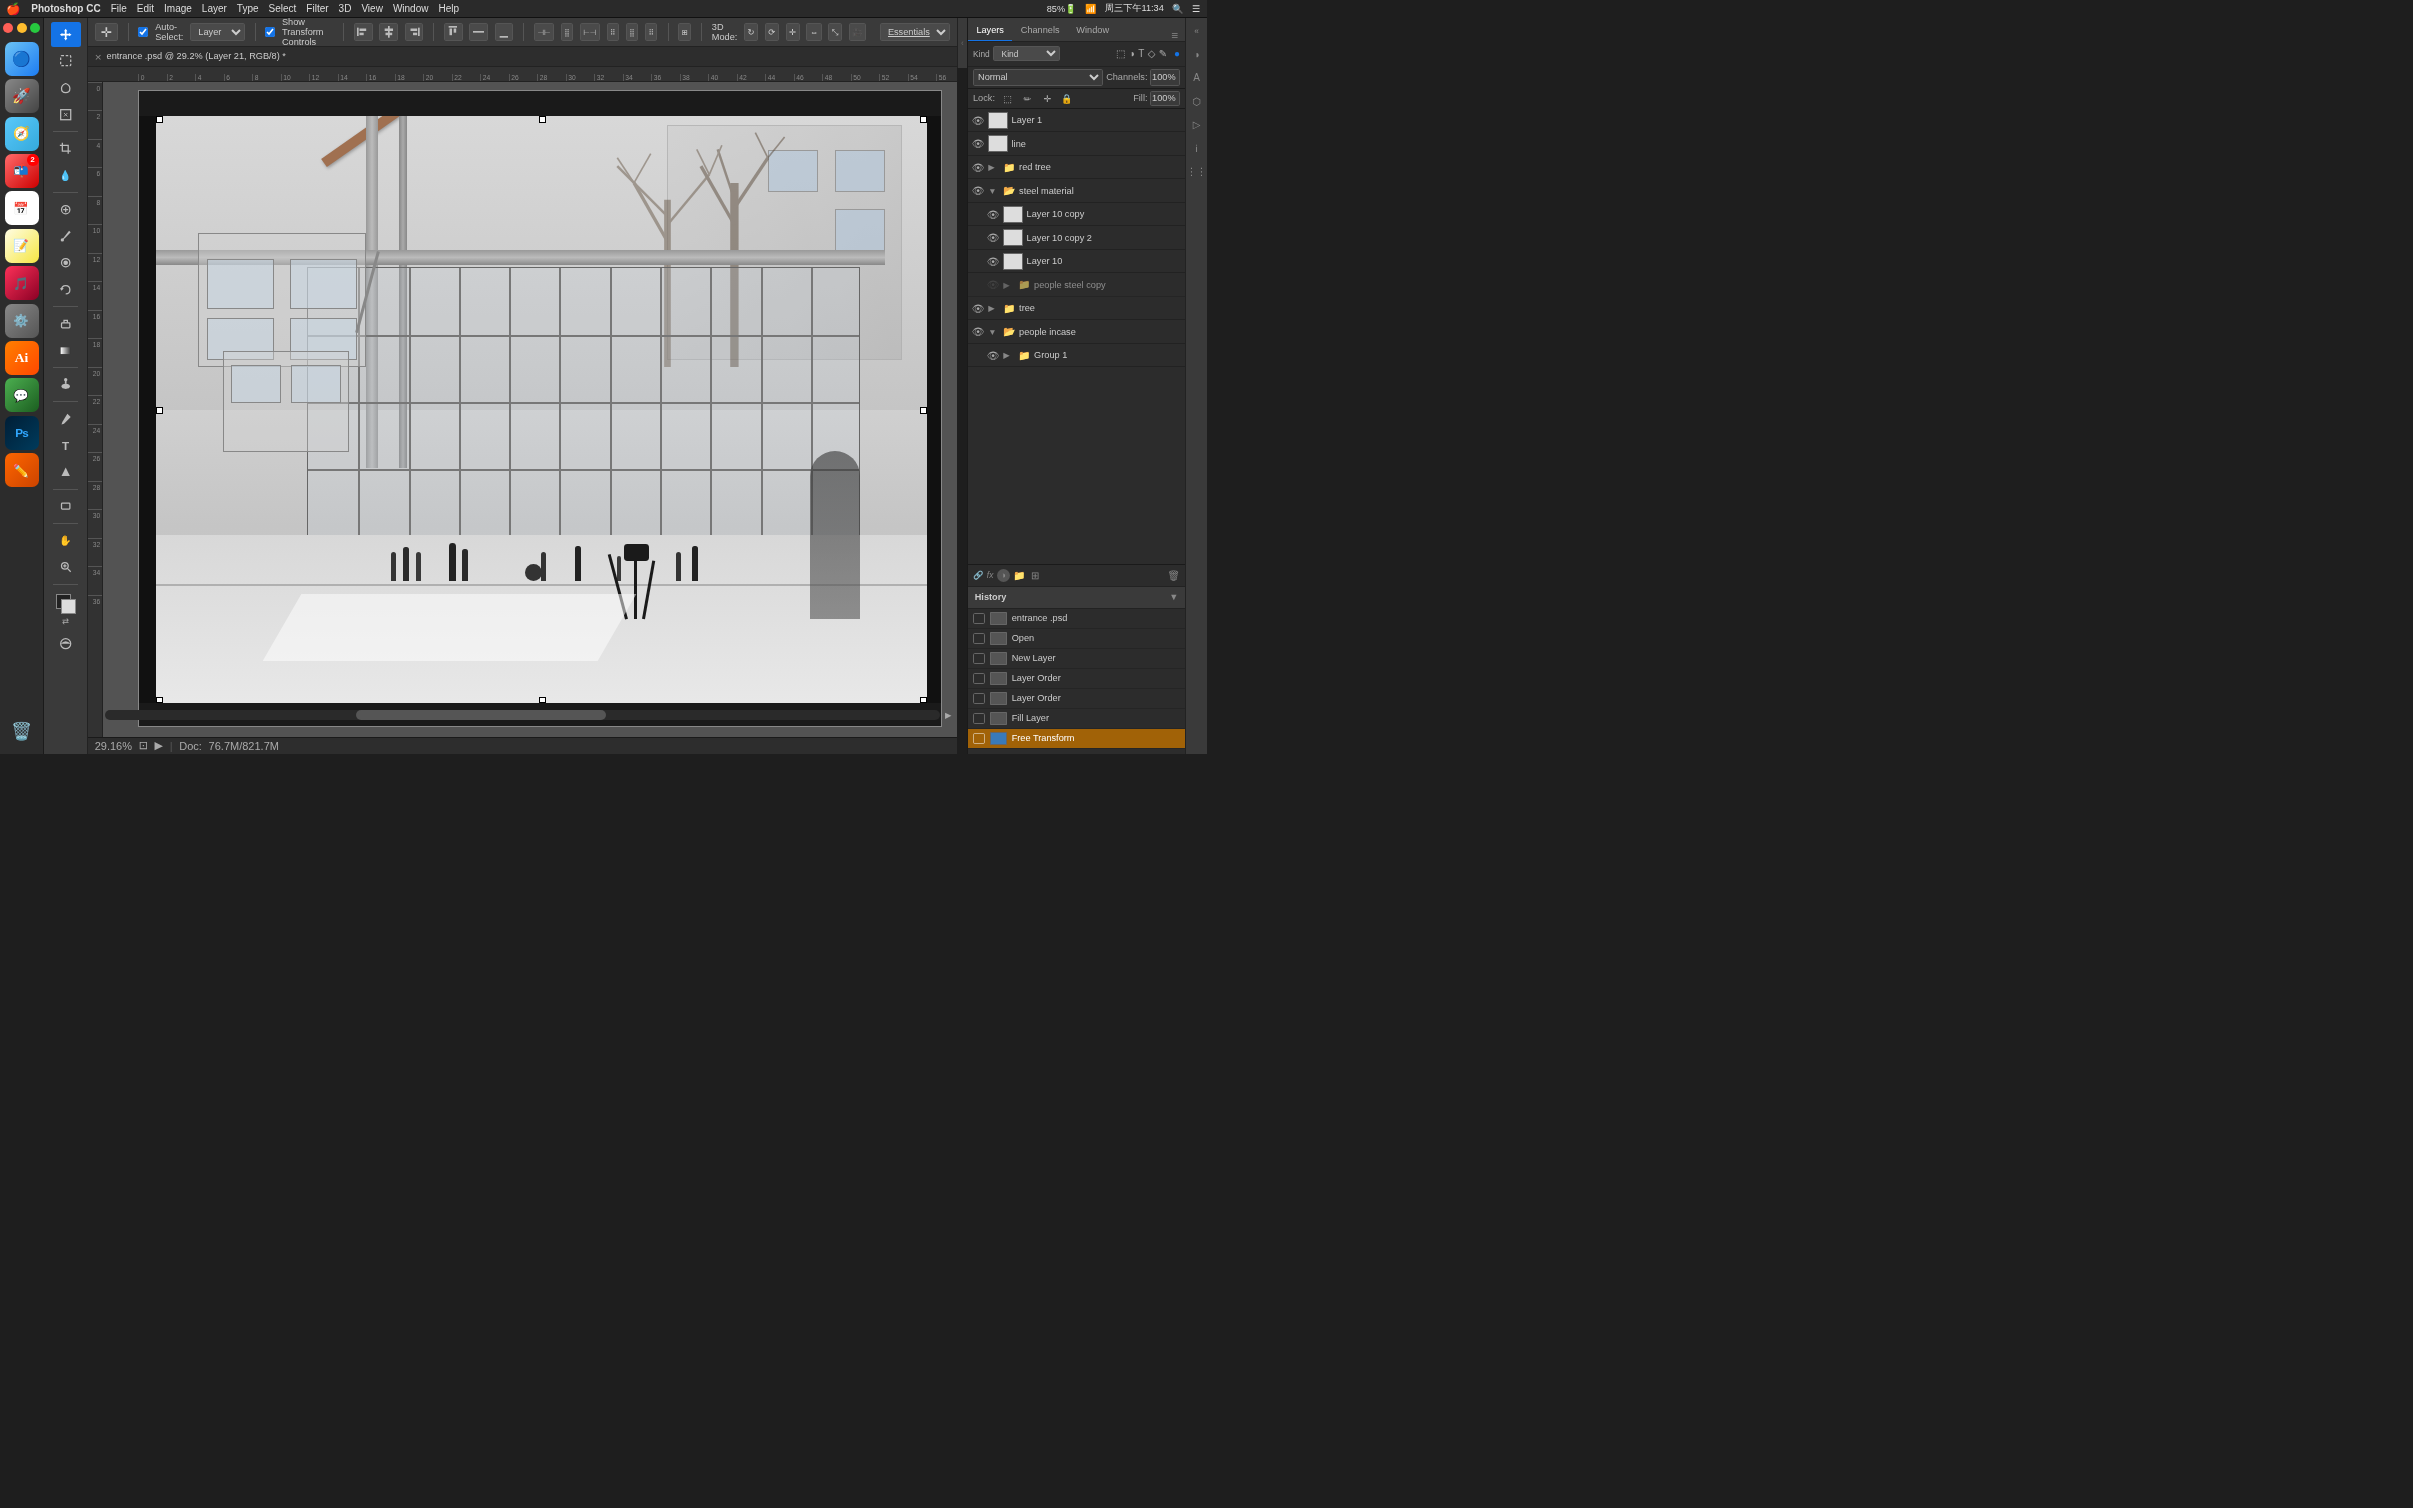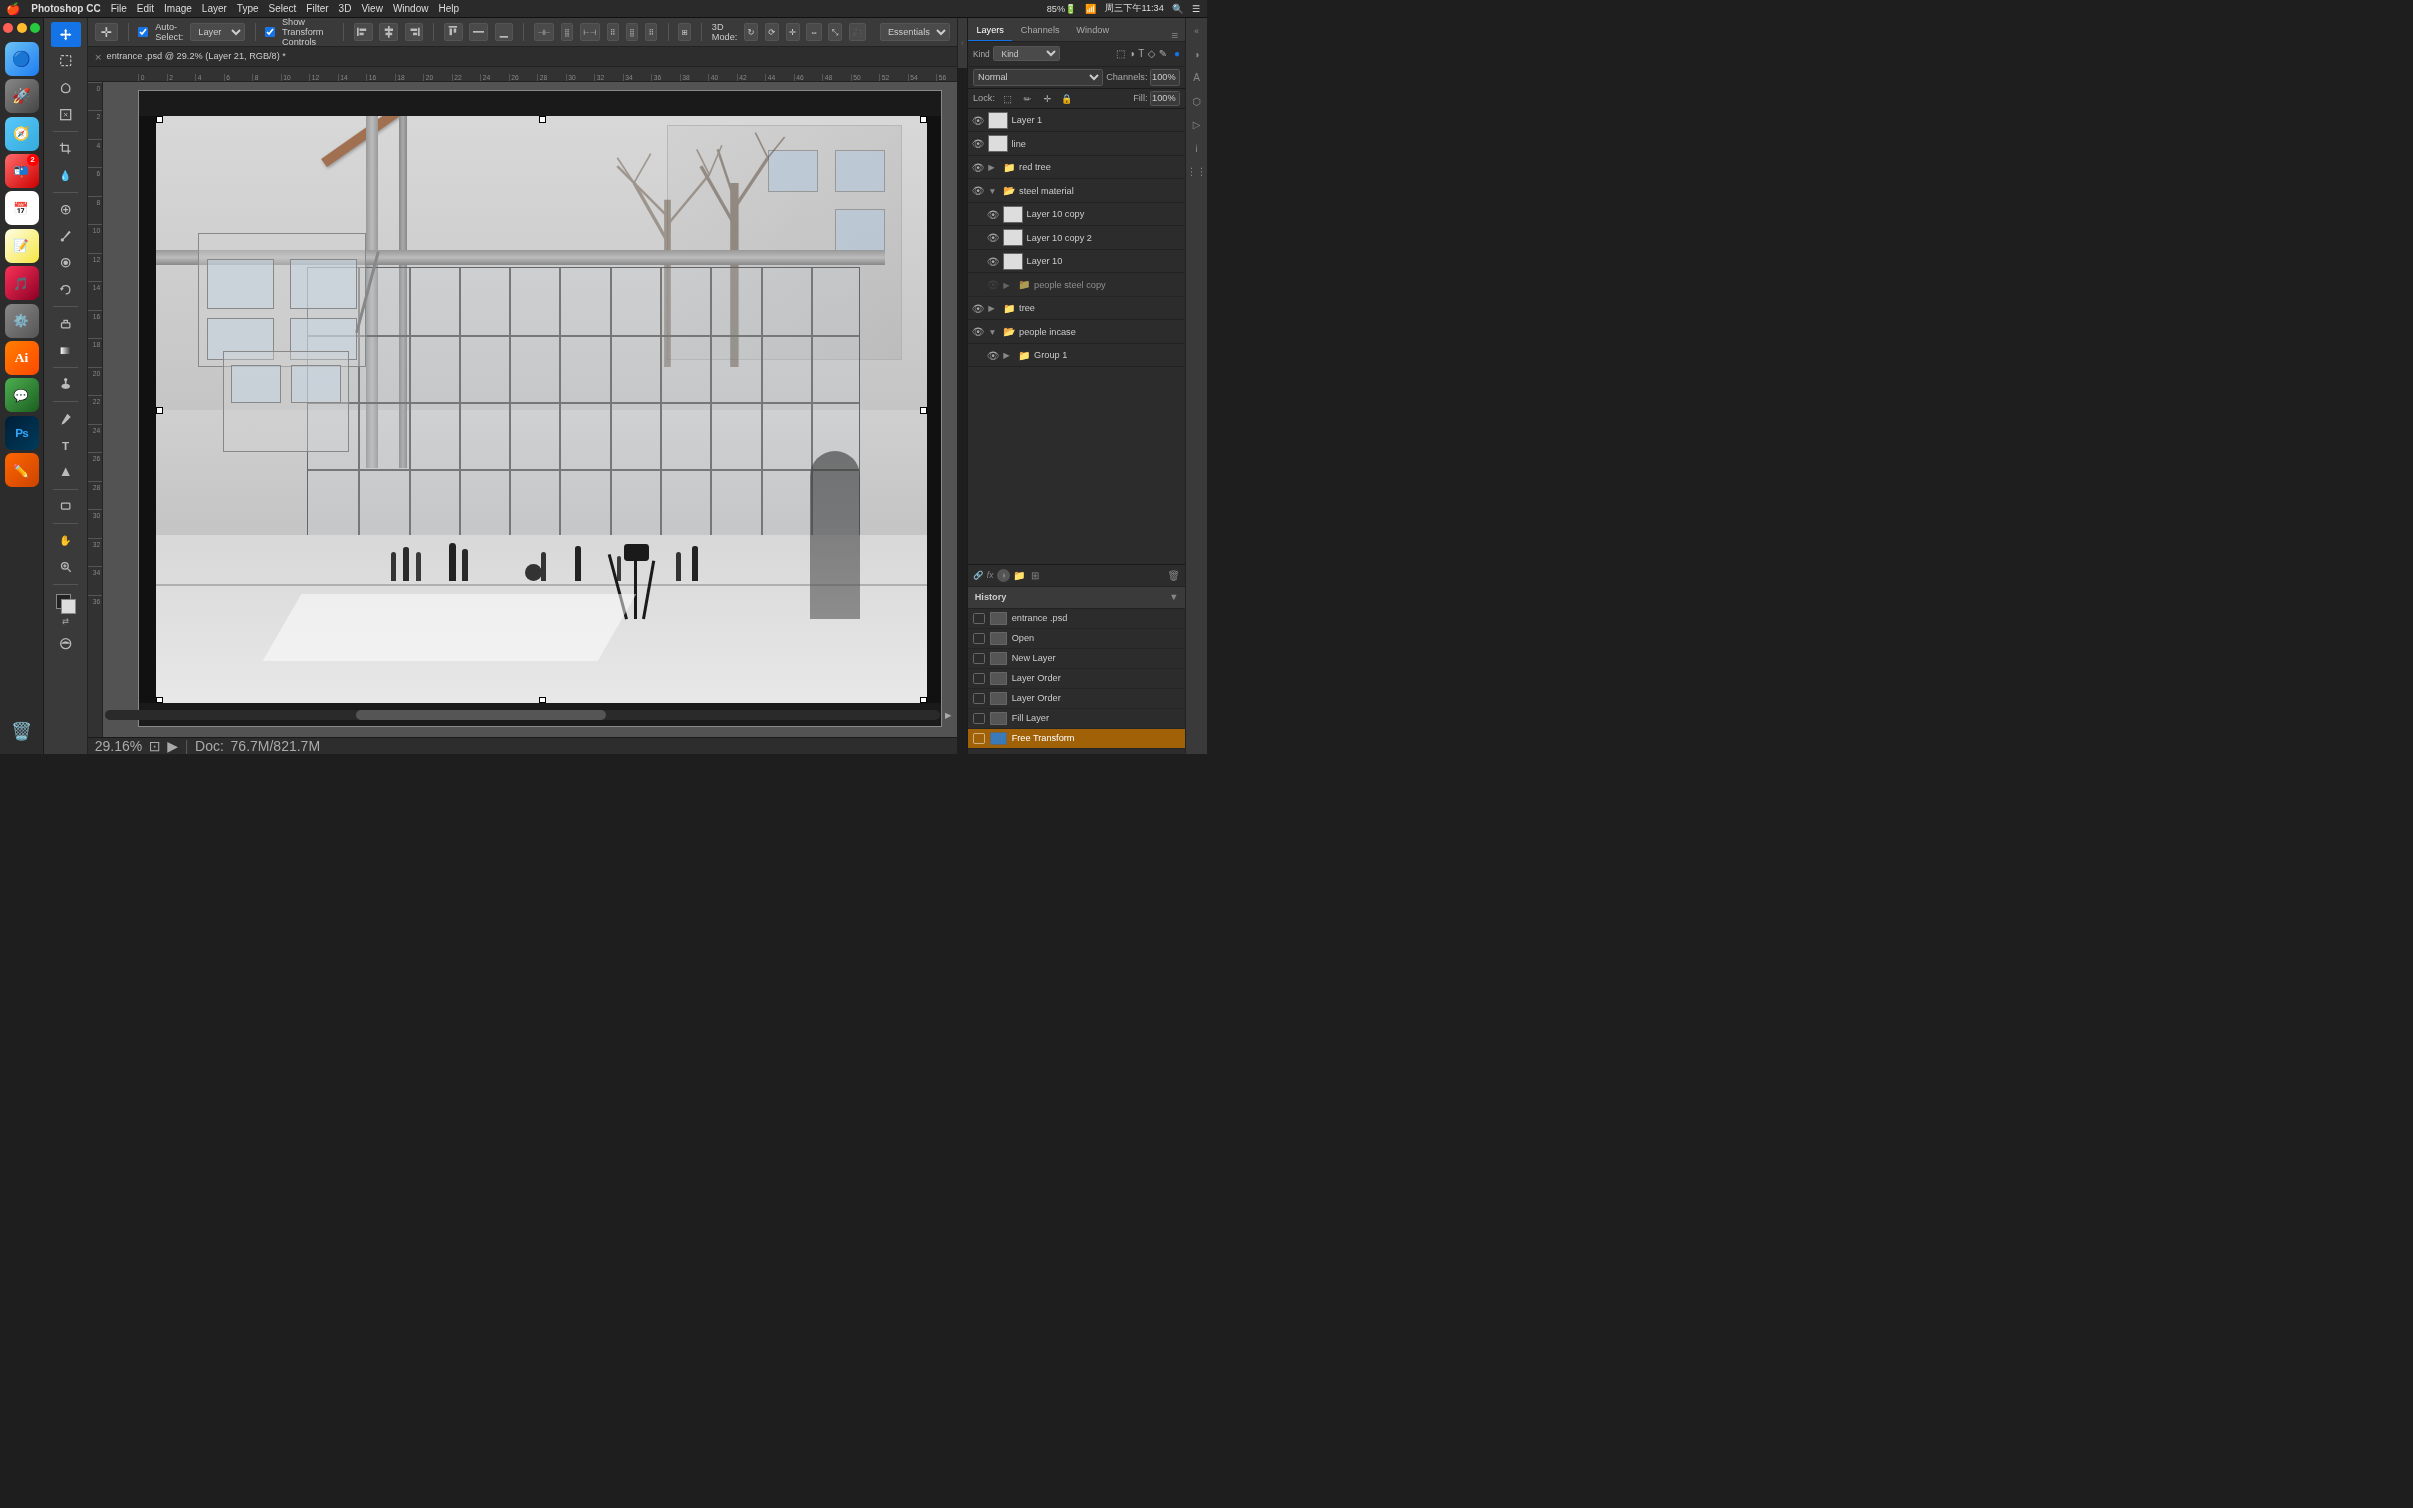--- a/index.html
+++ b/index.html
@@ -226,21 +226,21 @@
       border: 0.8px solid #000;
     }
     
     #status-bar {
       height: 17px;
       background: #2d2d2d;
       border-top: 0.8px solid #1a1a1a;
       display: flex;
       align-items: center;
       padding: 0 6.7px;
-      font-size: 14px;
+      font-size: 11px;
       color: #aaa;
       gap: 6.7px;
     }
     .status-separator { color: #555; }
 
     
     #right-panel {
       width: 218px;
       background: #2c2c2c;
       border-left: 0.8px solid #1a1a1a;
@@ -750,21 +750,21 @@
       <div class="options-btn" style="padding:0 2.5px;font-size:7.5px;">⊞</div>
       <div class="options-separator"></div>
       <span>3D Mode:</span>
       <div class="options-btn" style="padding:0 2.5px;font-size:8.4px;">↻</div>
       <div class="options-btn" style="padding:0 2.5px;font-size:8.4px;">⟳</div>
       <div class="options-btn" style="padding:0 2.5px;font-size:8.4px;">✛</div>
       <div class="options-btn" style="padding:0 2.5px;font-size:8.4px;">⇔</div>
       <div class="options-btn" style="padding:0 2.5px;font-size:8.4px;">⤡</div>
       <div class="options-btn" style="padding:0 2.5px;font-size:8.4px;">🎥</div>
       <div style="flex:1;"></div>
-      <select class="options-select" style="width:84px;">
+      <select class="options-select" style="width:84px;text-decoration:underline;">
         <option>Essentials</option>
       </select>
     </div>
 
     <div id="doc-tab">
       <span class="tab-close">×</span>
       <span class="tab-title">entrance .psd @ 29.2% (Layer 21, RGB/8) *</span>
     </div>
 
     <div id="ruler-h">

